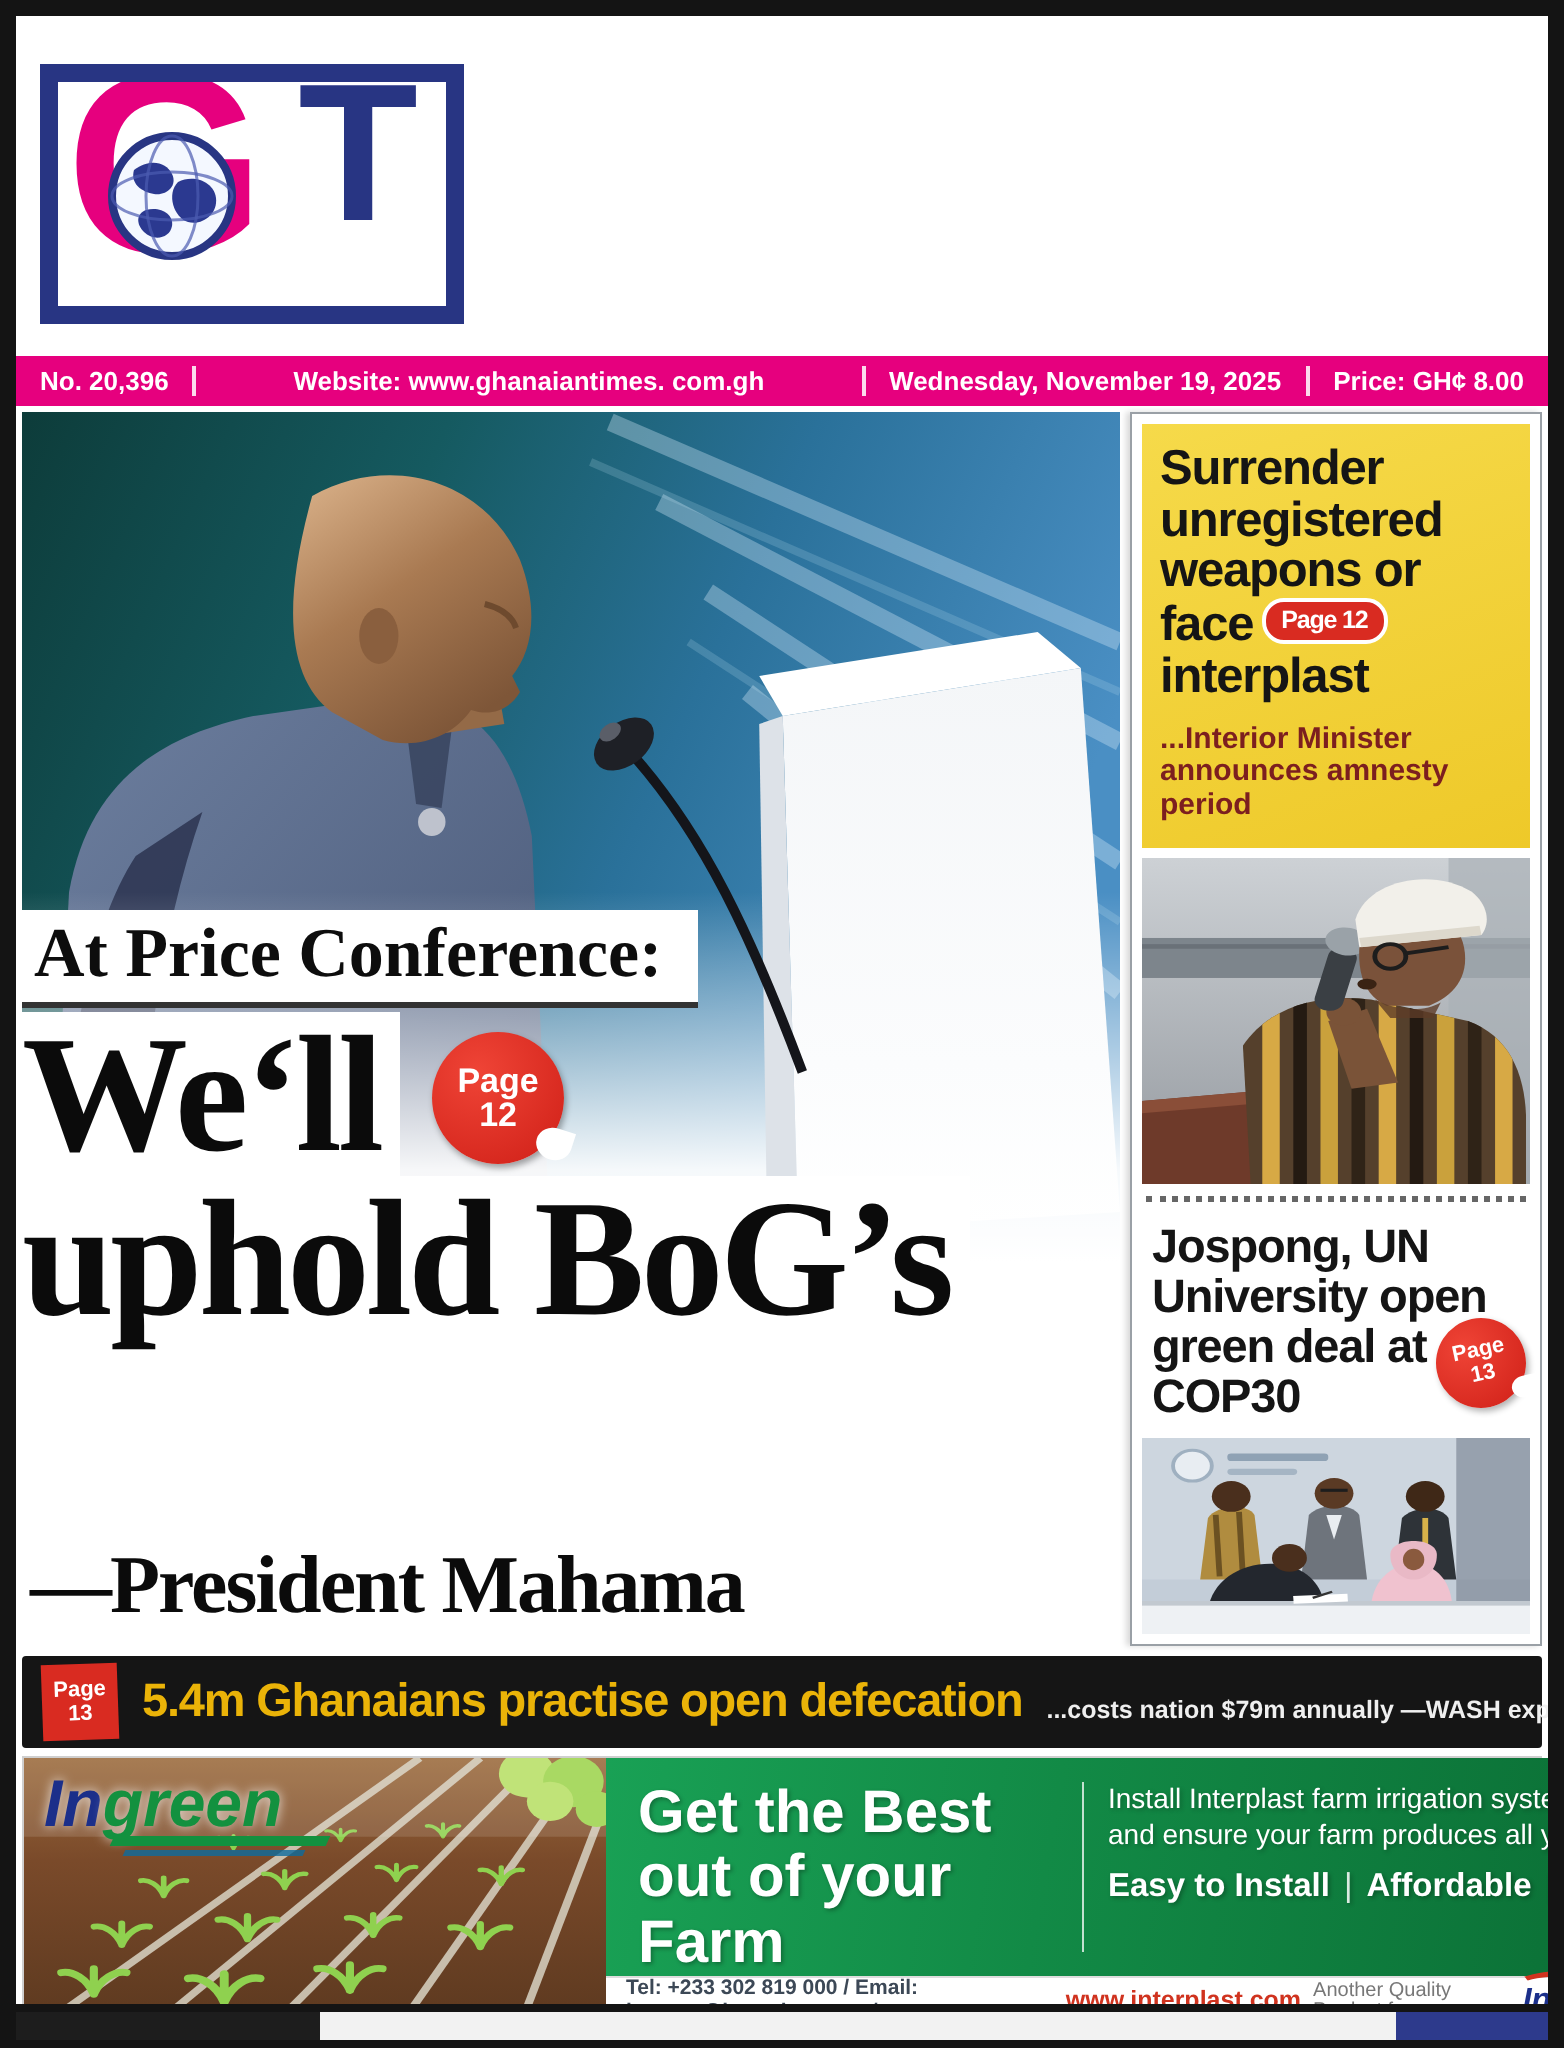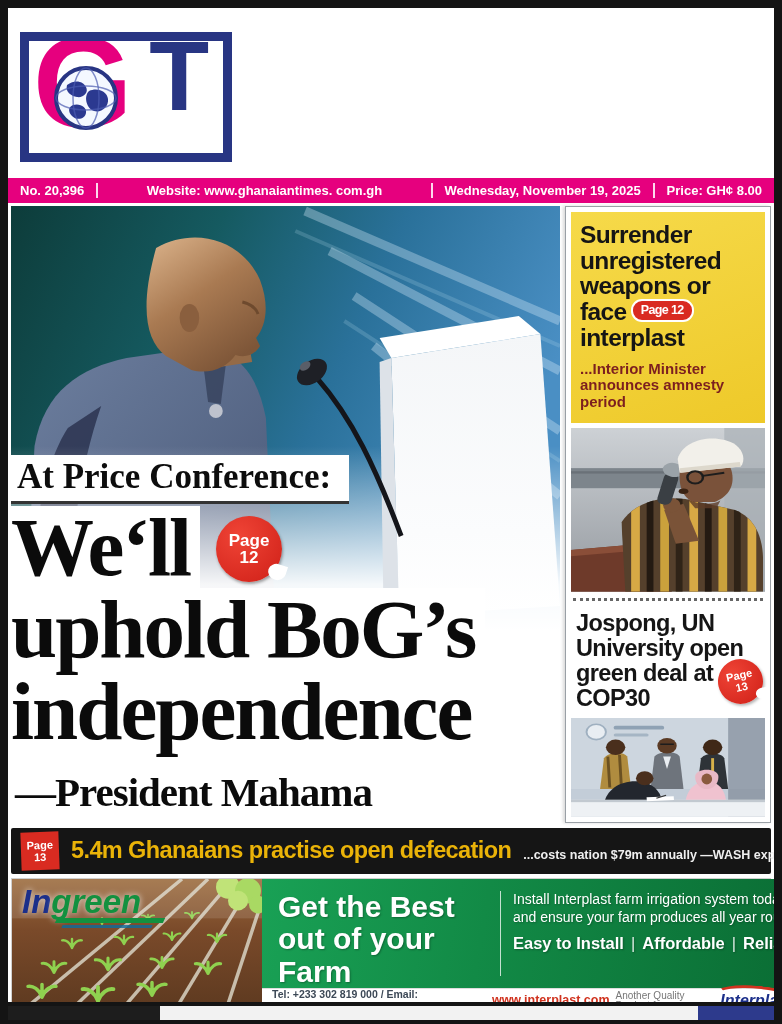--- a/index.html
+++ b/index.html
@@ -78,21 +78,21 @@
   .news-strip { margin:5px 3px 4px 3px; height:46px; background:#151515; border-radius:2px;
                 display:flex; align-items:center; padding:0 10px; gap:12px; }
   .strip-badge { width:38px; height:38px; background:#d92b21; color:#fff; flex:none;
                  display:flex; flex-direction:column; align-items:center; justify-content:center;
                  font:bold 11px/1.1 "Liberation Sans",sans-serif; transform:rotate(-2deg); }
   .strip-head { color:#eab308; font:bold 23.5px/1 "Liberation Sans",sans-serif; letter-spacing:-0.6px; white-space:nowrap; }
   .strip-sub { color:#efefef; font:bold 12.5px/1 "Liberation Sans",sans-serif; padding-top:9px; white-space:nowrap; }
 
   
   .ad { margin:0 3px; height:130px; display:flex; border:1px solid #cfcfcf; }
-  .ad-photo { position:relative; width:250px; flex:none; }
+  .ad-photo { position:relative; width:291px; flex:none; }
   .ad-photo svg { width:100%; height:100%; display:block; }
   .ingreen { position:absolute; left:10px; top:6px; font:italic 800 33px/1 "Liberation Sans",sans-serif;
              text-shadow:0 0 6px rgba(255,255,255,.8); }
   .ing-in { color:#1b2f8a; } .ing-green { color:#13913f; }
   .ing-bar { width:108px; height:5px; background:#13913f; margin:0 0 0 34px; transform:skewX(-25deg); }
   .ing-bar2 { width:90px; height:3px; background:#0d6b9e; margin:2px 0 0 40px; transform:skewX(-25deg); opacity:.8; }
   .ad-rcol { flex:1; display:flex; flex-direction:column; }
   .ad-green { flex:1; background:linear-gradient(100deg,#19a155 0%,#128a46 40%,#0a6b33 100%);
               display:flex; color:#fff; }
   .ad-head { width:238px; flex:none; padding:12px 6px 0 16px;
@@ -225,21 +225,20 @@
 
         <div class="headline">
           <div class="hl-row">
             <span class="hl-line">We‘ll</span>
             <span class="page-sticker">
               <span>Page</span>
               <span>12</span>
             </span>
           </div>
           <div class="hl-line">uphold BoG’s</div>
-          <div class="hl-line">independence</div>
         </div>
 
         <div class="lead-attr">—President Mahama</div>
       </div>
 
       <div class="sidebar">
 
         <div class="story1">
           <div class="head"><span>Surrender unregistered weapons or face</span><span class="badge-pill">Page 12</span><span> interplast</span></div>
           <div class="sub">...Interior Minister announces amnesty period</div>

